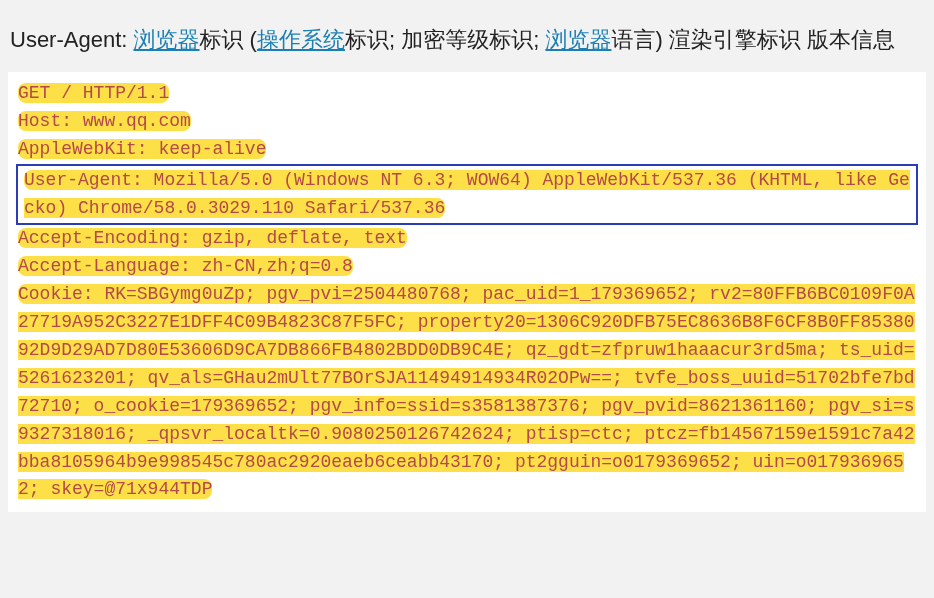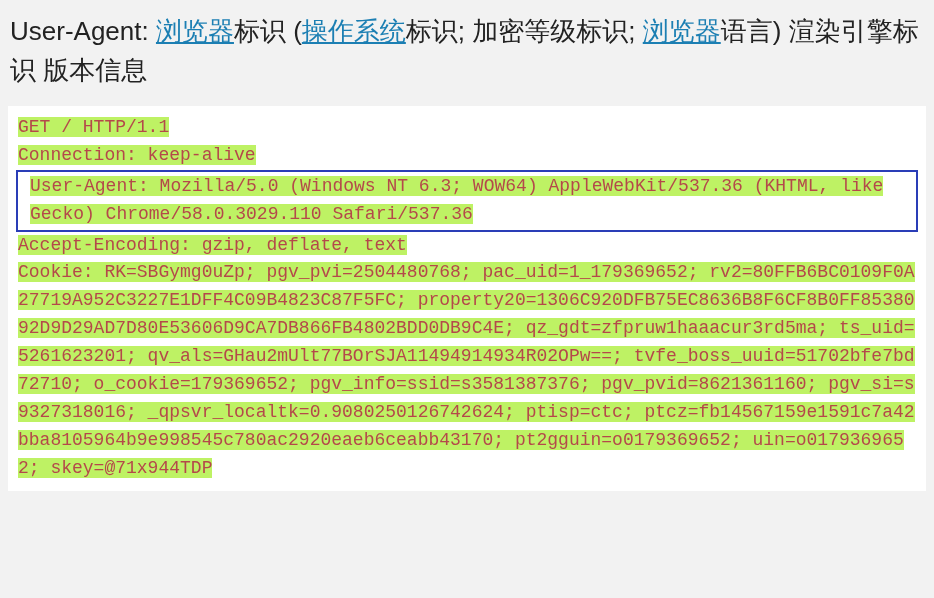--- a/index.html
+++ b/index.html
@@ -3,22 +3,22 @@
 <meta charset="utf-8">
 <style>
   body {
     margin: 0;
     padding: 0;
     font-family: sans-serif;
     background: #f2f2f2;
     width: 934px;
   }
   .header {
-    padding: 12px 10px 8px 10px;
-    font-size: 26px;
+    padding: 23px 10px 8px 10px;
+    font-size: 22px;
     line-height: 1.5;
     color: #222;
   }
   .header a {
     color: #1c7fb3;
     text-decoration: underline;
   }
   .code-block {
     margin: 8px 8px 0 8px;
     padding: 8px 10px;
@@ -26,34 +26,37 @@
     font-family: "Courier New", monospace;
     font-size: 18px;
     line-height: 1.55;
     color: #b4494a;
   }
   .code-block .line {
     display: block;
     word-break: break-all;
   }
   .code-block .line span.hl {
-    background: #bef264;
+    background: #fde047;
+    border-radius: 8px;
   }
   .boxed {
     border: 2px solid #2a3db7;
-    padding: 1px 12px;
+    padding: 1px 6px;
     margin: 0 -2px;
   }
 </style>
 </head>
 <body>
 
 <div class="header">
   <span>User-Agent: </span><a href="#">浏览器</a><span>标识 (</span><a href="#">操作系统</a><span>标识; 加密等级标识; </span><a href="#">浏览器</a><span>语言) 渲染引擎标识 版本信息</span>
 </div>
 
 <div class="code-block">
   <span class="line"><span class="hl">GET / HTTP/1.1</span></span>
-  <span class="line"><span class="hl">Connection: keep-alive</span></span>
+  <span class="line"><span class="hl">Host: www.qq.com</span></span>
+  <span class="line"><span class="hl">AppleWebKit: keep-alive</span></span>
   <span class="line boxed"><span class="hl">User-Agent: Mozilla/5.0 (Windows NT 6.3; WOW64) AppleWebKit/537.36 (KHTML, like Gecko) Chrome/58.0.3029.110 Safari/537.36</span></span>
   <span class="line"><span class="hl">Accept-Encoding: gzip, deflate, text</span></span>
+  <span class="line"><span class="hl">Accept-Language: zh-CN,zh;q=0.8</span></span>
   <span class="line"><span class="hl">Cookie: RK=SBGymg0uZp; pgv_pvi=2504480768; pac_uid=1_179369652; rv2=80FFB6BC0109F0A27719A952C3227E1DFF4C09B4823C87F5FC; property20=1306C920DFB75EC8636B8F6CF8B0FF8538092D9D29AD7D80E53606D9CA7DB866FB4802BDD0DB9C4E; qz_gdt=zfpruw1haaacur3rd5ma; ts_uid=5261623201; qv_als=GHau2mUlt77BOrSJA11494914934R02OPw==; tvfe_boss_uuid=51702bfe7bd72710; o_cookie=179369652; pgv_info=ssid=s3581387376; pgv_pvid=8621361160; pgv_si=s9327318016; _qpsvr_localtk=0.9080250126742624; ptisp=ctc; ptcz=fb14567159e1591c7a42bba8105964b9e998545c780ac2920eaeb6ceabb43170; pt2gguin=o0179369652; uin=o0179369652; skey=@71x944TDP</span></span>
 </div>
 
 </body></html>

